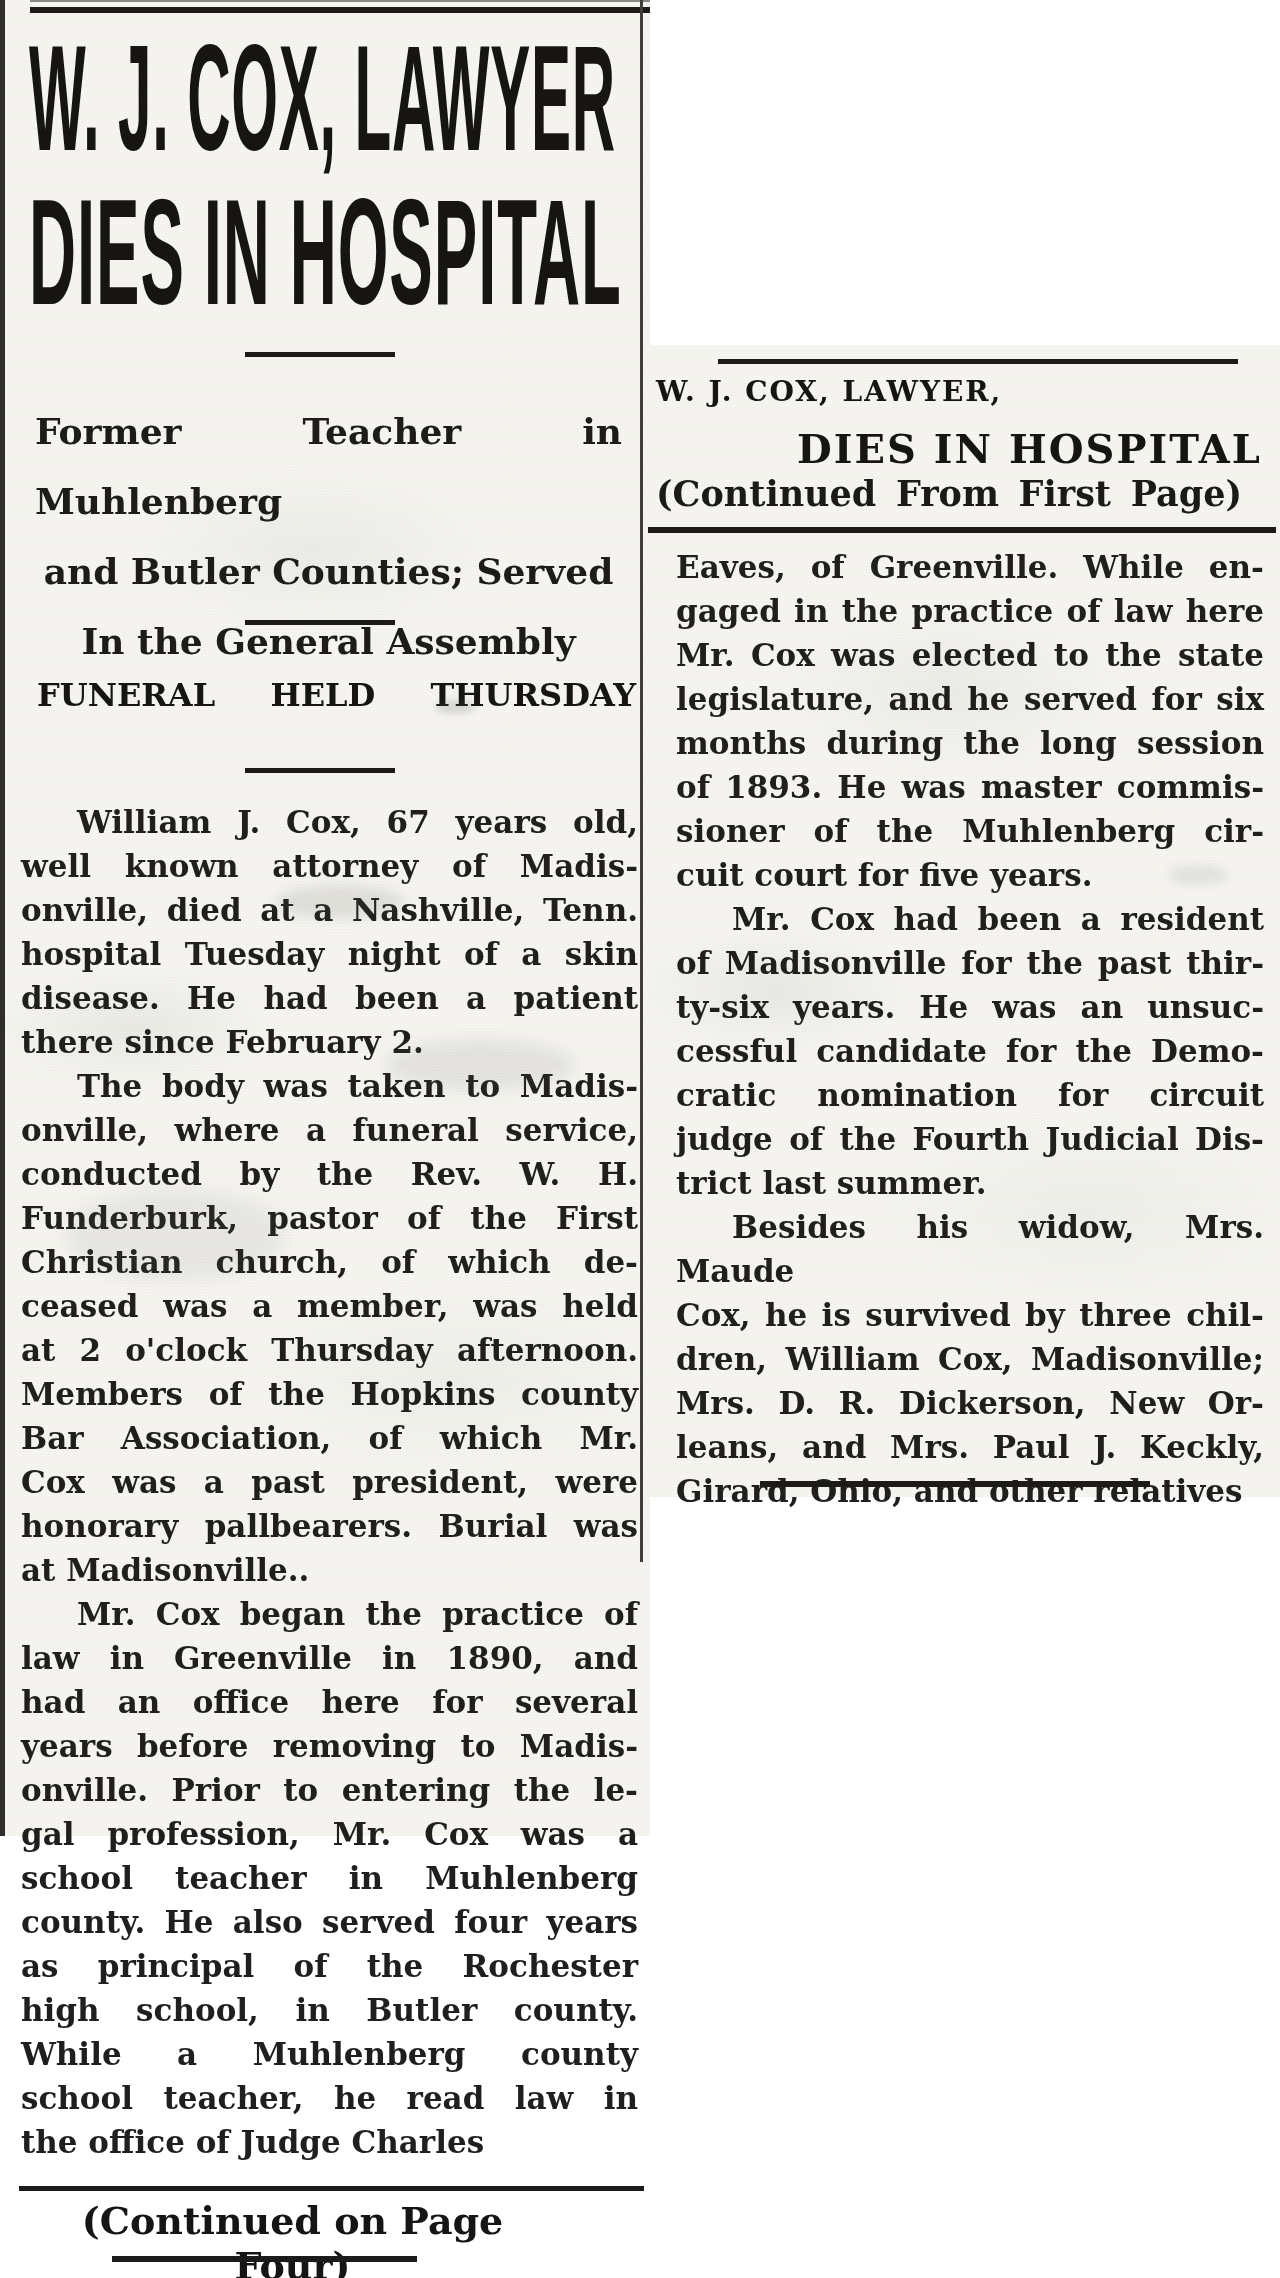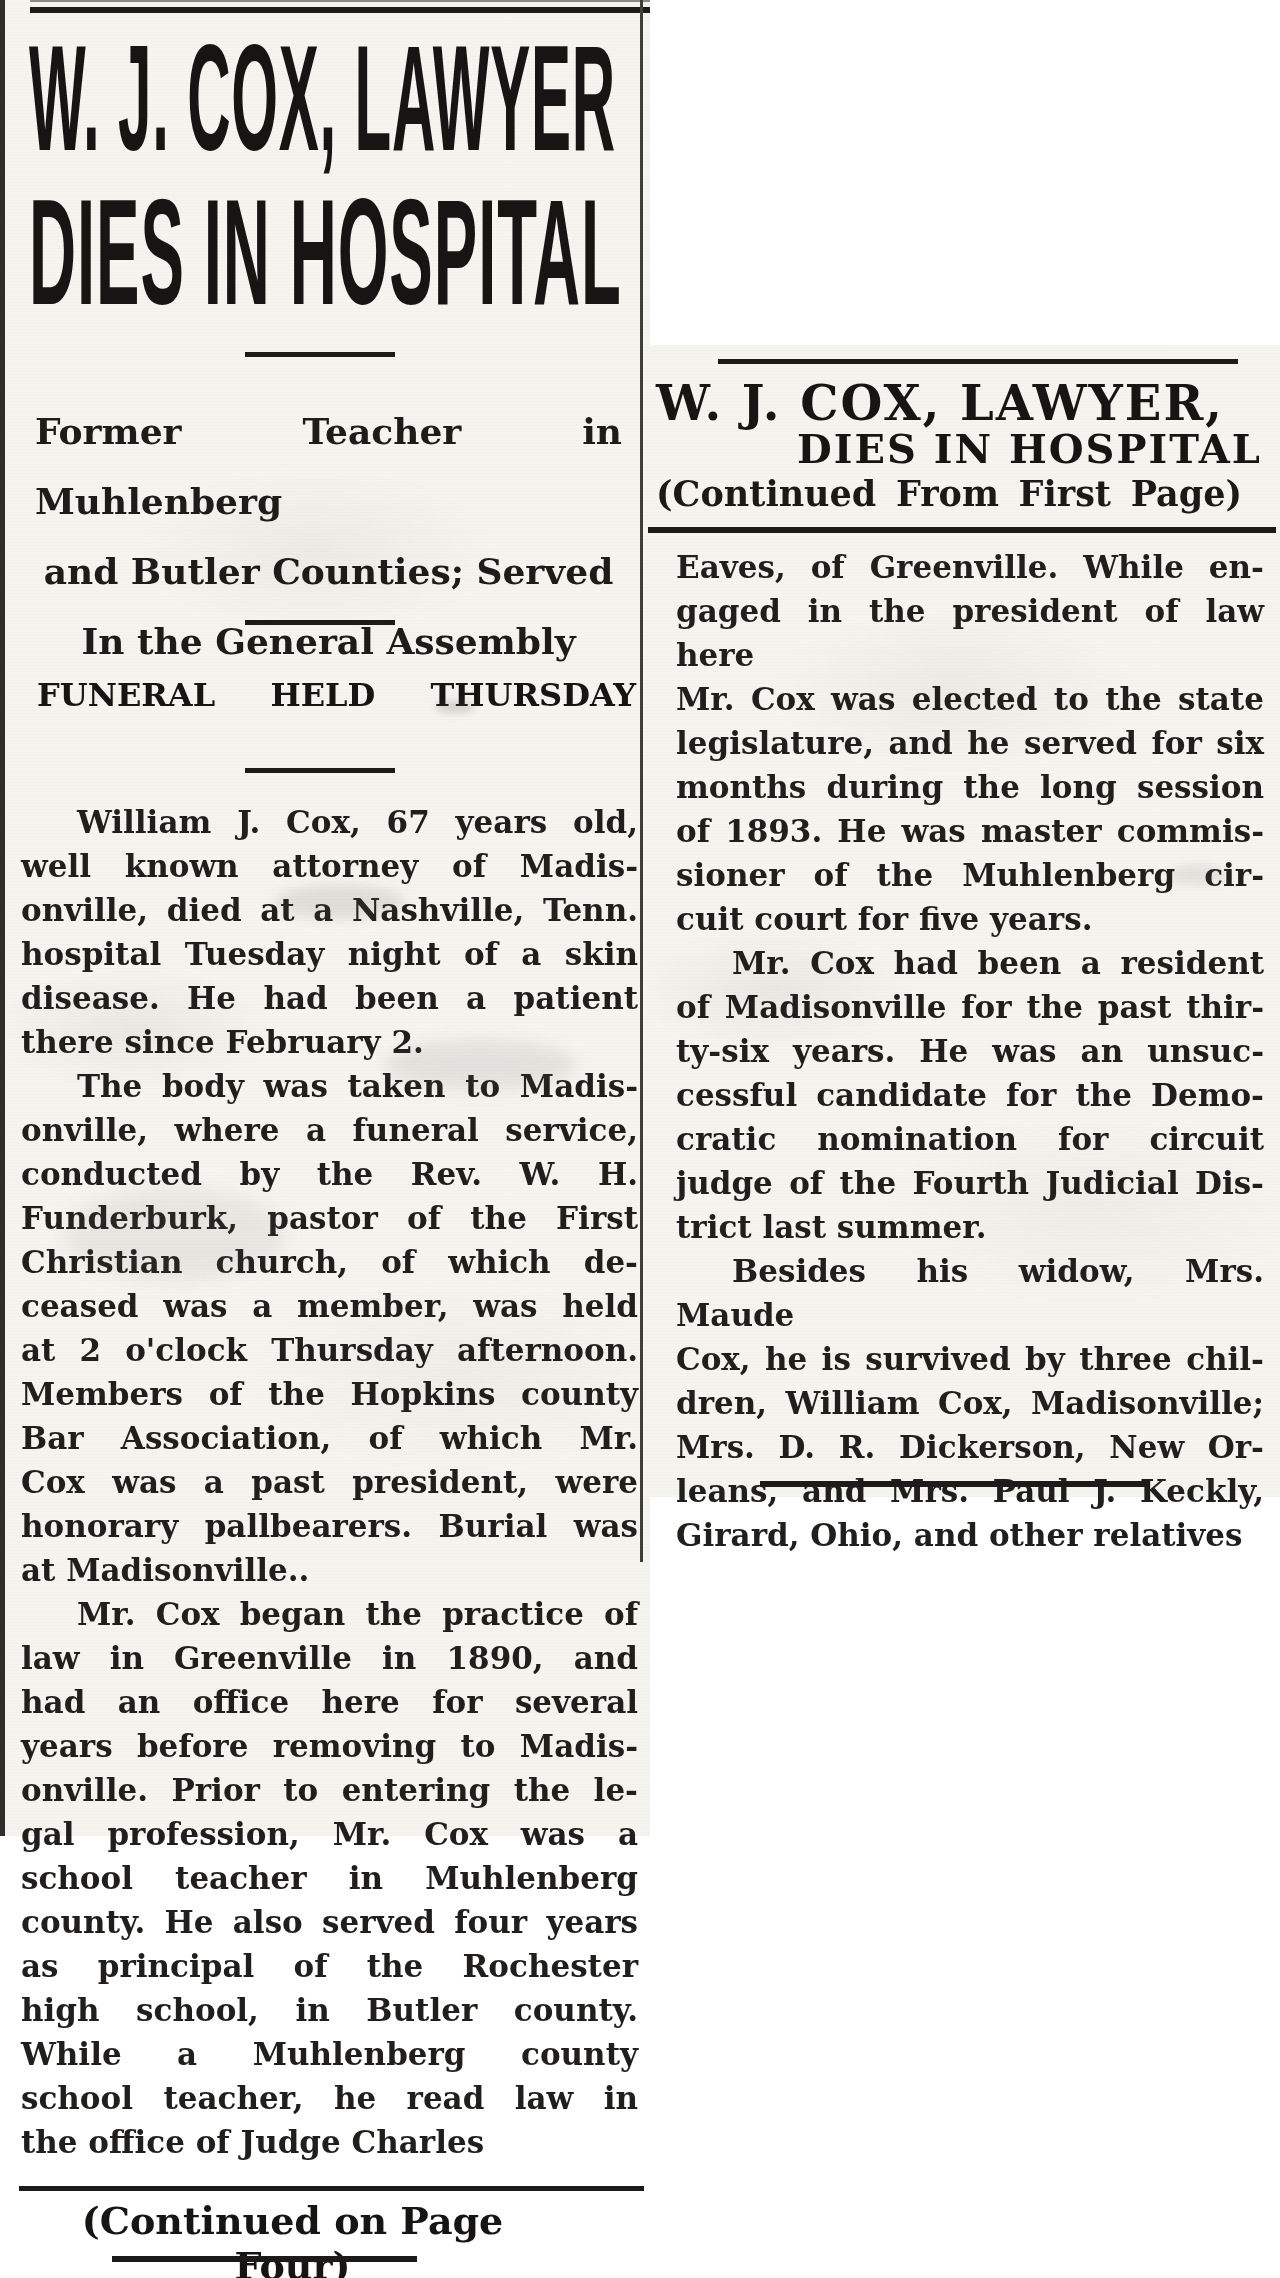--- a/index.html
+++ b/index.html
@@ -46,21 +46,21 @@
   .body-flow{position:absolute;font-weight:700;font-size:31px;line-height:44px;color:#201f1d;}
   .body-left{left:16px;right:12px;top:800px;}
   .body-right{left:28px;right:16px;top:200px;}
   .bline{text-align:justify;text-align-last:justify;}
   .bline.indent{text-indent:56px;}
   .bline.plast{text-align-last:left;}
   
   .cont-note{position:absolute;left:20px;right:90px;top:2198px;
     font-weight:700;font-size:38px;text-align:center;color:#161514;}
   
-  .rh1{position:absolute;left:8px;top:30px;font-weight:700;font-size:48px;
+  .rh1{position:absolute;left:8px;top:30px;font-weight:700;font-size:28px;
     letter-spacing:2px;color:#161514;}
   .rh2{position:absolute;left:8px;right:18px;top:80px;font-weight:700;font-size:40px;
     letter-spacing:2px;text-align:right;color:#161514;}
   .rfrom{position:absolute;left:8px;right:38px;top:128px;font-weight:700;font-size:35px;
     text-align:justify;text-align-last:justify;color:#1b1a18;}
   
   .smudge{position:absolute;border-radius:50%;pointer-events:none;}
 </style>
 </head>
 <body>
@@ -138,21 +138,21 @@
     <div class="rule" style="left:70px;top:14px;width:520px;height:5px;"></div>
 
     <div class="rh1">W. J. COX, LAWYER,</div>
     <div class="rh2">DIES IN HOSPITAL</div>
     <div class="rfrom">(Continued From First Page)</div>
 
     <div class="rule" style="left:0;right:4px;top:182px;height:6px;"></div>
 
     <div class="body-flow body-right">
         <div class="bline">Eaves, of Greenville. While en-</div>
-        <div class="bline">gaged in the president of law here</div>
+        <div class="bline">gaged in the practice of law here</div>
         <div class="bline">Mr. Cox was elected to the state</div>
         <div class="bline">legislature, and he served for six</div>
         <div class="bline">months during the long session</div>
         <div class="bline">of 1893. He was master commis-</div>
         <div class="bline">sioner of the Muhlenberg cir-</div>
         <div class="bline plast">cuit court for five years.</div>
         <div class="bline indent">Mr. Cox had been a resident</div>
         <div class="bline">of Madisonville for the past thir-</div>
         <div class="bline">ty-six years. He was an unsuc-</div>
         <div class="bline">cessful candidate for the Demo-</div>

